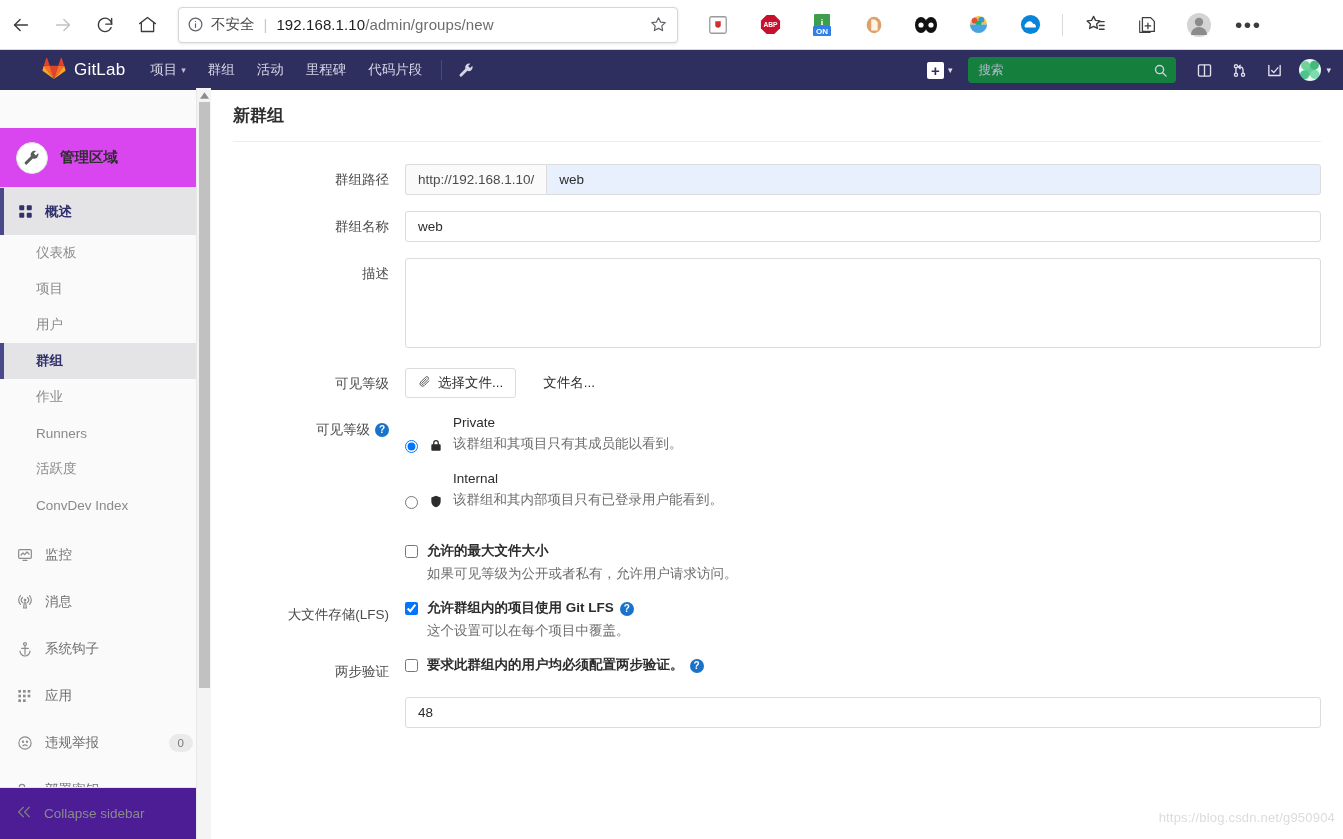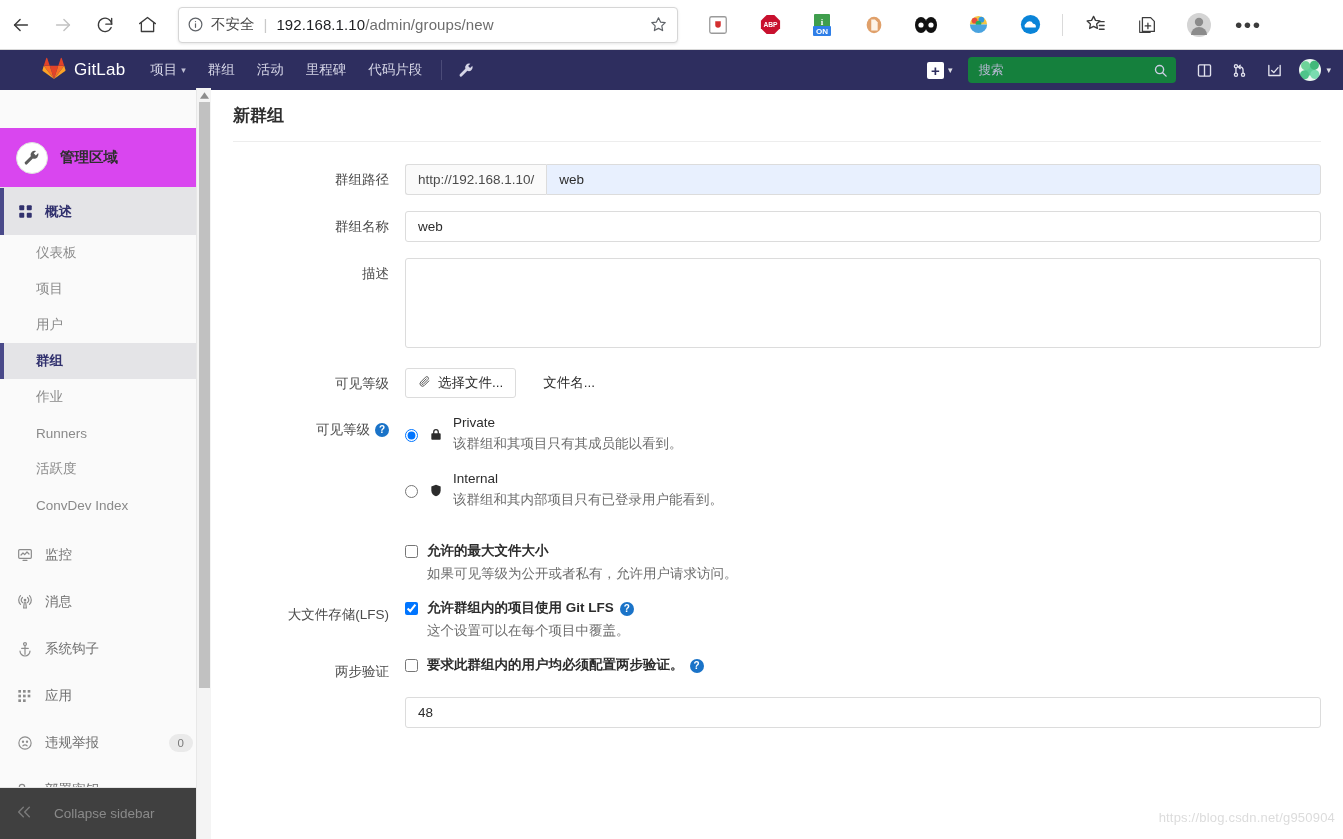--- a/index.html
+++ b/index.html
@@ -131,22 +131,22 @@
   }
   .sb-sub.current::before {
     content: ""; position: absolute; left: 0; top: 0; bottom: 0; width: 4px; background: #4a4a8a;
   }
   .sb-gap { height: 8px; }
   .sb-badge {
     margin-left: auto; background: #eaeaea; color: #7a7a7a; font-size: 11.5px;
     border-radius: 10px; padding: 1px 9px; line-height: 16px;
   }
   .sb-collapse {
-    height: 52px; border-top: 1px solid #e5e5e5; background: #404040;
-    display: flex; align-items: center; gap: 22px; padding: 0 16px;
+    height: 52px; border-top: 1px solid #e5e5e5; background: #4c1d95;
+    display: flex; align-items: center; gap: 12px; padding: 0 16px;
     font-size: 13.5px; color: #8a8a8a; flex: none;
   }
 
   
   .sb-track {
     position: absolute; left: 196px; top: 88px; width: 15px; height: 751px;
     background: #f4f4f4; border-left: 1px solid #e8e8e8;
   }
   .sb-arrow-up {
     position: absolute; left: 0; top: 0; width: 14px; height: 14px;
@@ -207,21 +207,21 @@
 
   .file-row { display: flex; align-items: center; gap: 27px; }
   .file-btn {
     border: 1px solid #dcdcdc; background: #fff; border-radius: 3px;
     font-size: 13.5px; color: #2c2c2c; padding: 5px 12px;
     display: inline-flex; align-items: center; gap: 7px; font-family: inherit;
   }
   .file-name { font-size: 13.5px; color: #2c2c2c; }
   .file-hint { font-size: 13.5px; color: #4b4b4b; margin-top: 7px; }
 
-  .vis-opt { display: flex; gap: 9px; margin-bottom: 17px; align-items: center; }
+  .vis-opt { display: flex; gap: 9px; margin-bottom: 17px; align-items: flex-end; }
   .vis-radio { margin: 3px 0 0 0; width: 13px; height: 13px; flex:none; }
   .vis-icon { width: 17px; flex: none; display: flex; justify-content: center; padding-top: 1px; }
   .vis-body { flex: 1; }
   .vis-name { font-size: 13.5px; color: #2c2c2c; line-height: 17px; }
   .vis-desc { font-size: 13.5px; color: #6d6d6d; margin-top: 3px; line-height: 19px; }
 
   .chk-row { display: flex; gap: 9px; align-items: flex-start; }
   .chk { margin: 3px 0 0 0; width: 13px; height: 13px; flex: none; }
   .chk-title { font-size: 13.5px; color: #2c2c2c; font-weight: 700; display: flex; align-items: center; gap: 6px; }
   .chk-desc { font-size: 13.5px; color: #6d6d6d; margin-top: 4px; line-height: 19px; }

